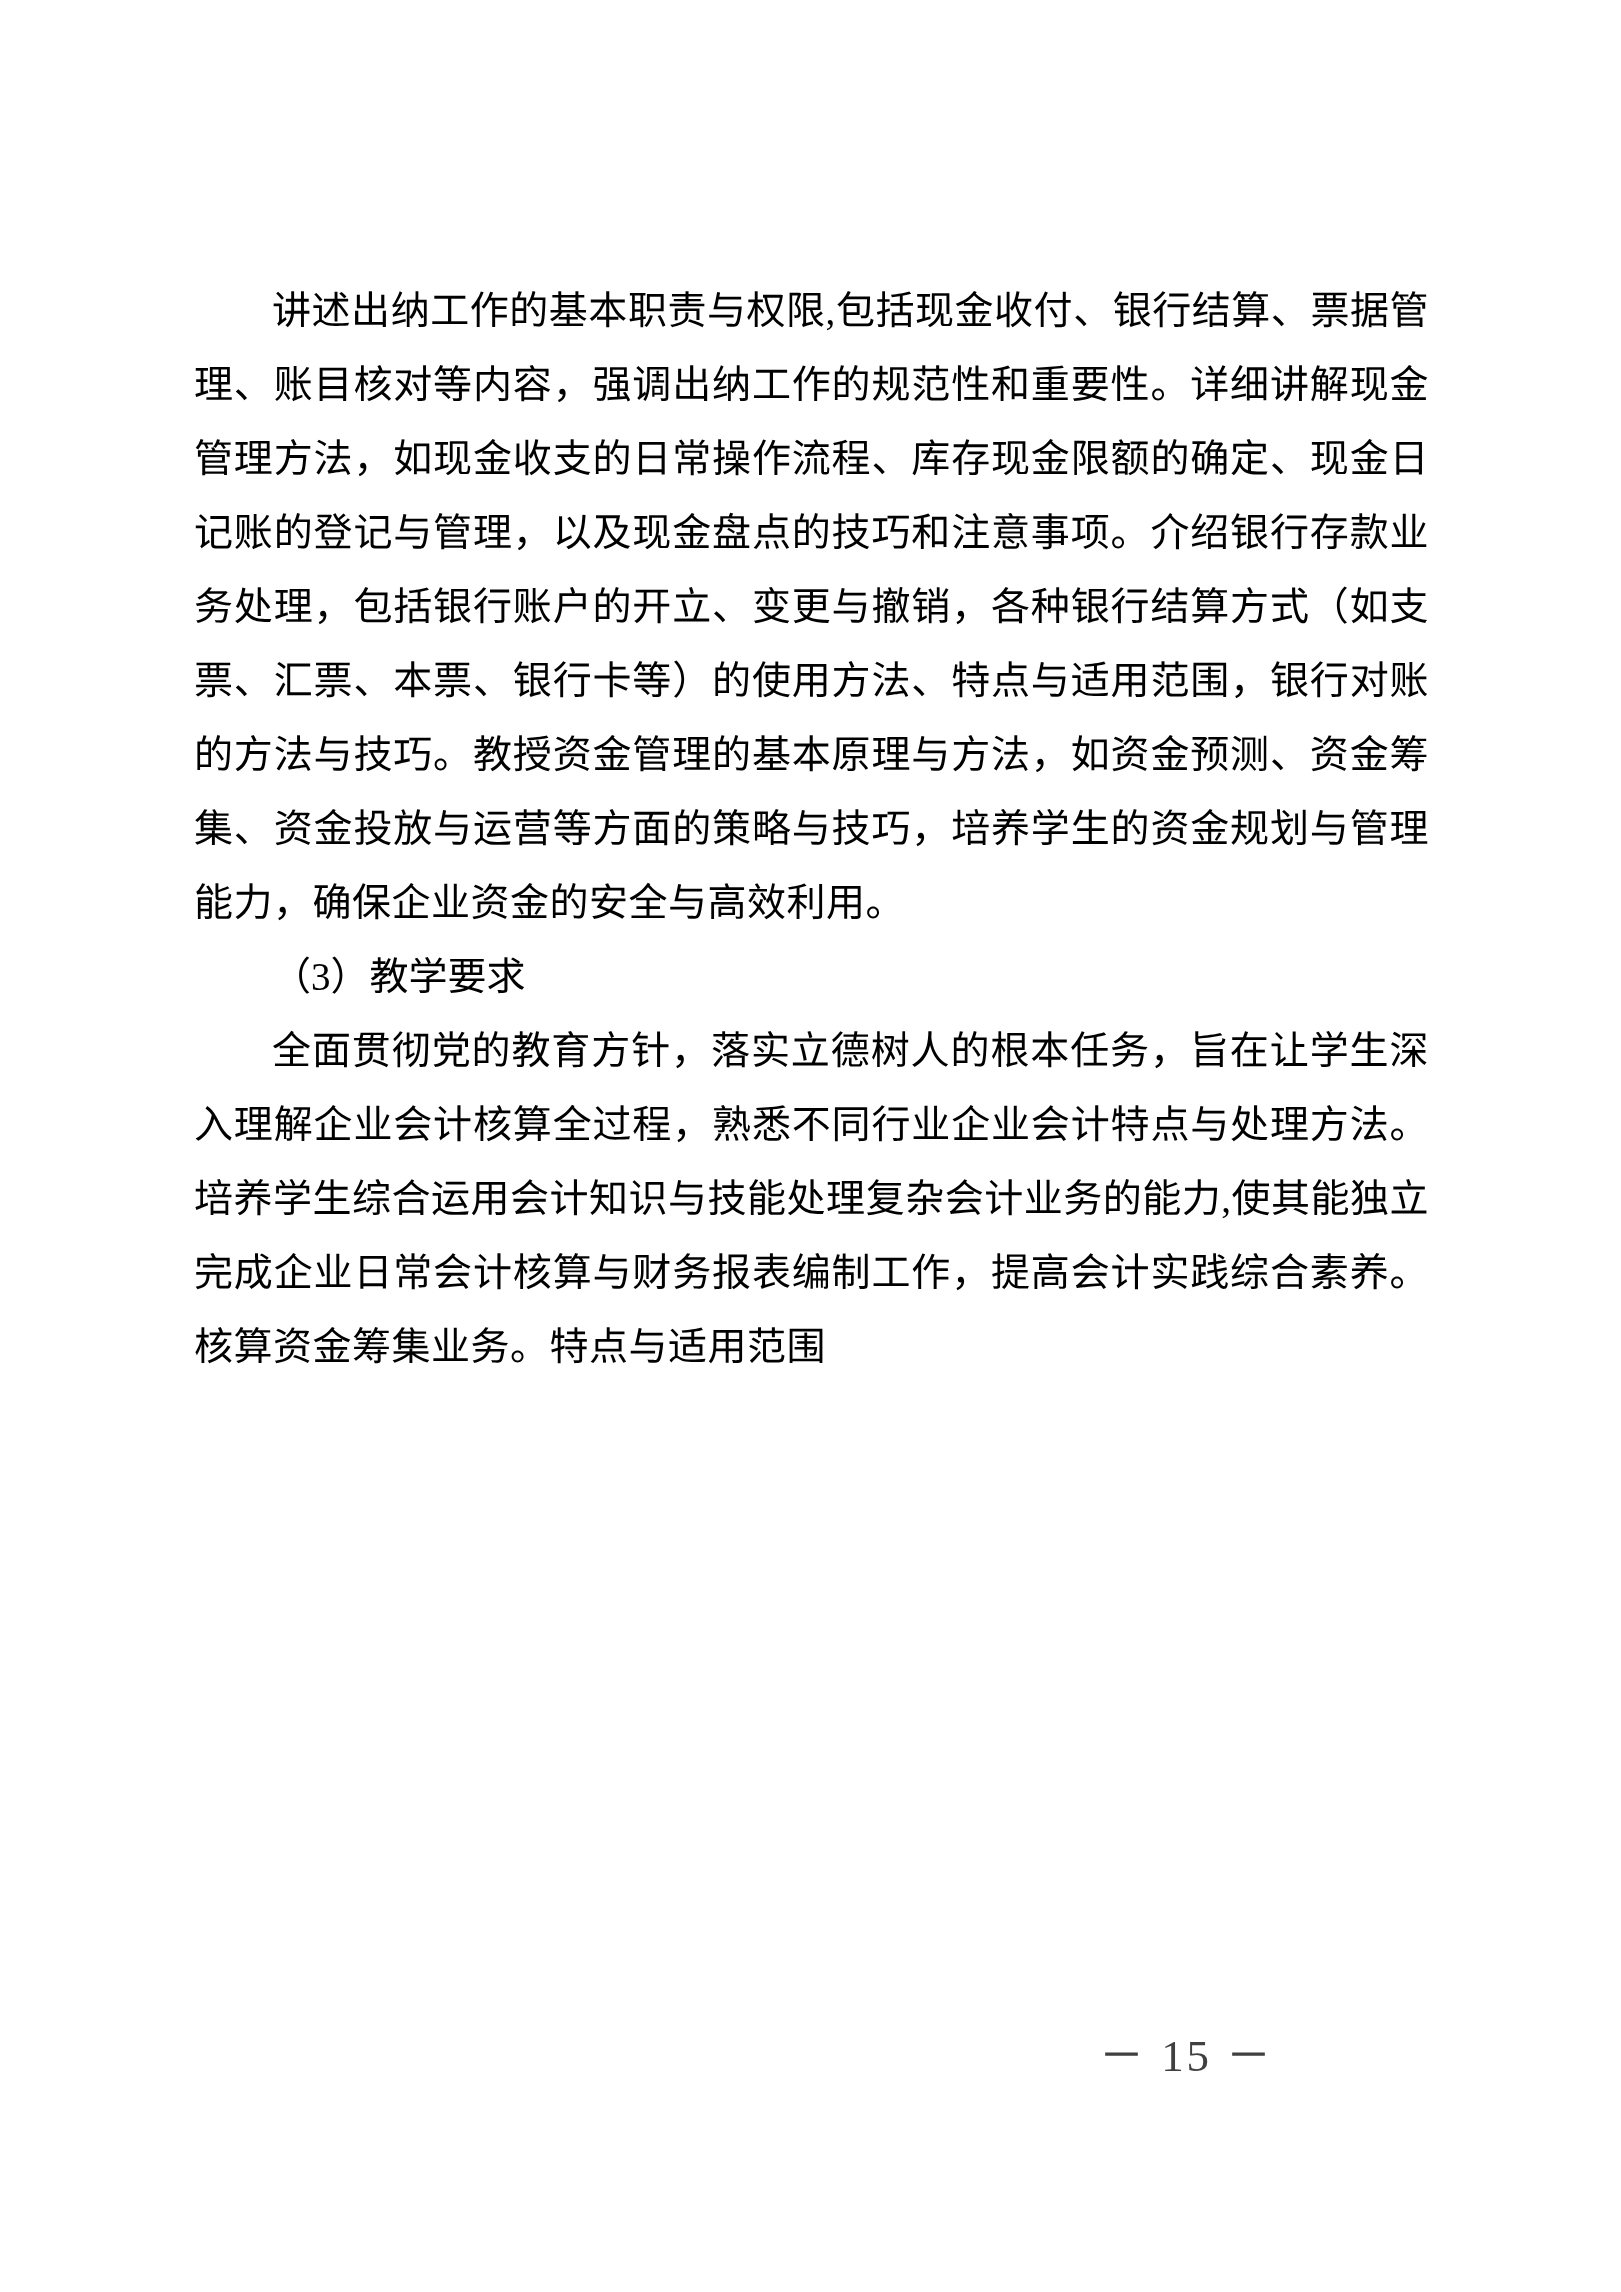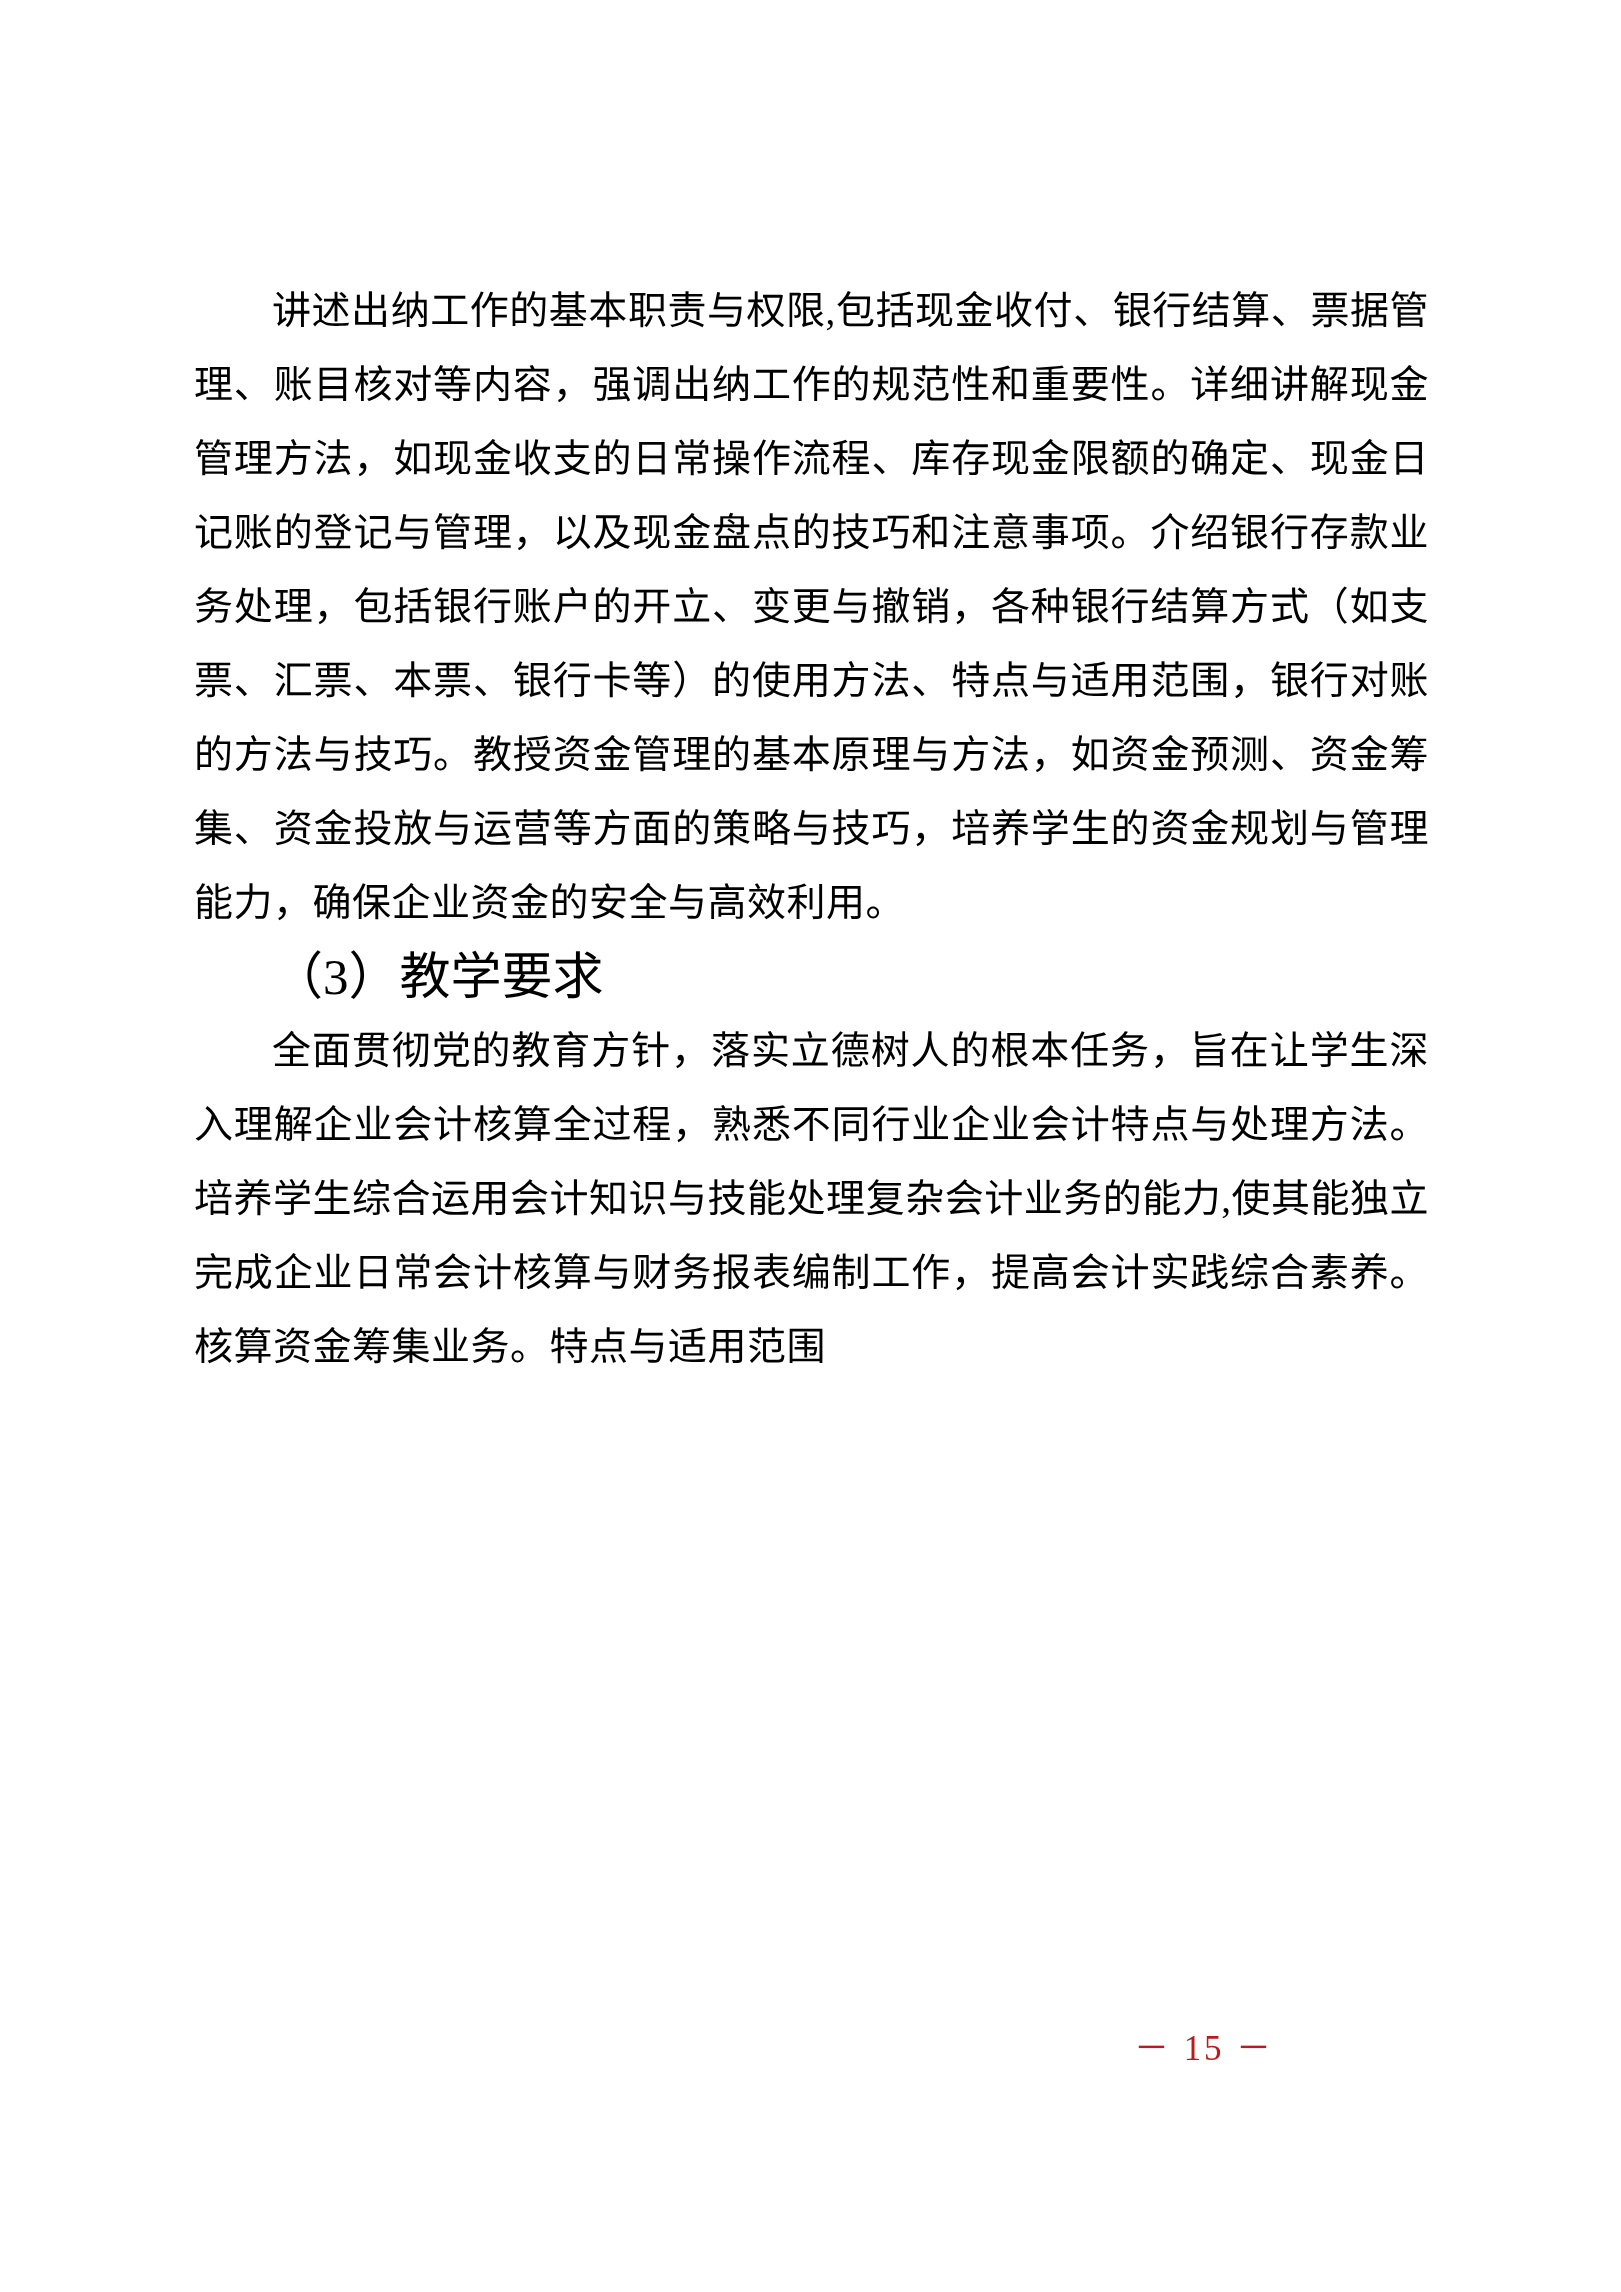--- a/index.html
+++ b/index.html
@@ -37,35 +37,35 @@
   .heading {
     font-size: 39px;
     line-height: 74px;
     font-weight: bold;
     letter-spacing: 2px;
     margin: 0;
     text-indent: 78px;
     font-family: "DejaVu Sans", "Liberation Sans", sans-serif;
   }
   .subheading {
-    font-size: 51px;
+    font-size: 39px;
     line-height: 74px;
     margin: 0;
     text-indent: 78px;
   }
   .page-number {
     position: absolute;
     left: 0;
     right: 182px;
     top: 2019px;
     text-align: right;
-    font-size: 35px;
+    font-size: 45px;
     font-family: "Liberation Serif", "DejaVu Serif", serif;
     letter-spacing: 2.9px;
-    color: #b91c1c;
+    color: #404040;
   }
 </style>
 </head>
 <body>
 
 <div class="page">
 
   <div class="content">
 
     <p class="para">讲述出纳工作的基本职责与权限,包括现金收付、银行结算、票据管理、账目核对等内容，强调出纳工作的规范性和重要性。详细讲解现金管理方法，如现金收支的日常操作流程、库存现金限额的确定、现金日记账的登记与管理，以及现金盘点的技巧和注意事项。介绍银行存款业务处理，包括银行账户的开立、变更与撤销，各种银行结算方式（如支票、汇票、本票、银行卡等）的使用方法、特点与适用范围，银行对账的方法与技巧。教授资金管理的基本原理与方法，如资金预测、资金筹集、资金投放与运营等方面的策略与技巧，培养学生的资金规划与管理能力，确保企业资金的安全与高效利用。</p>

